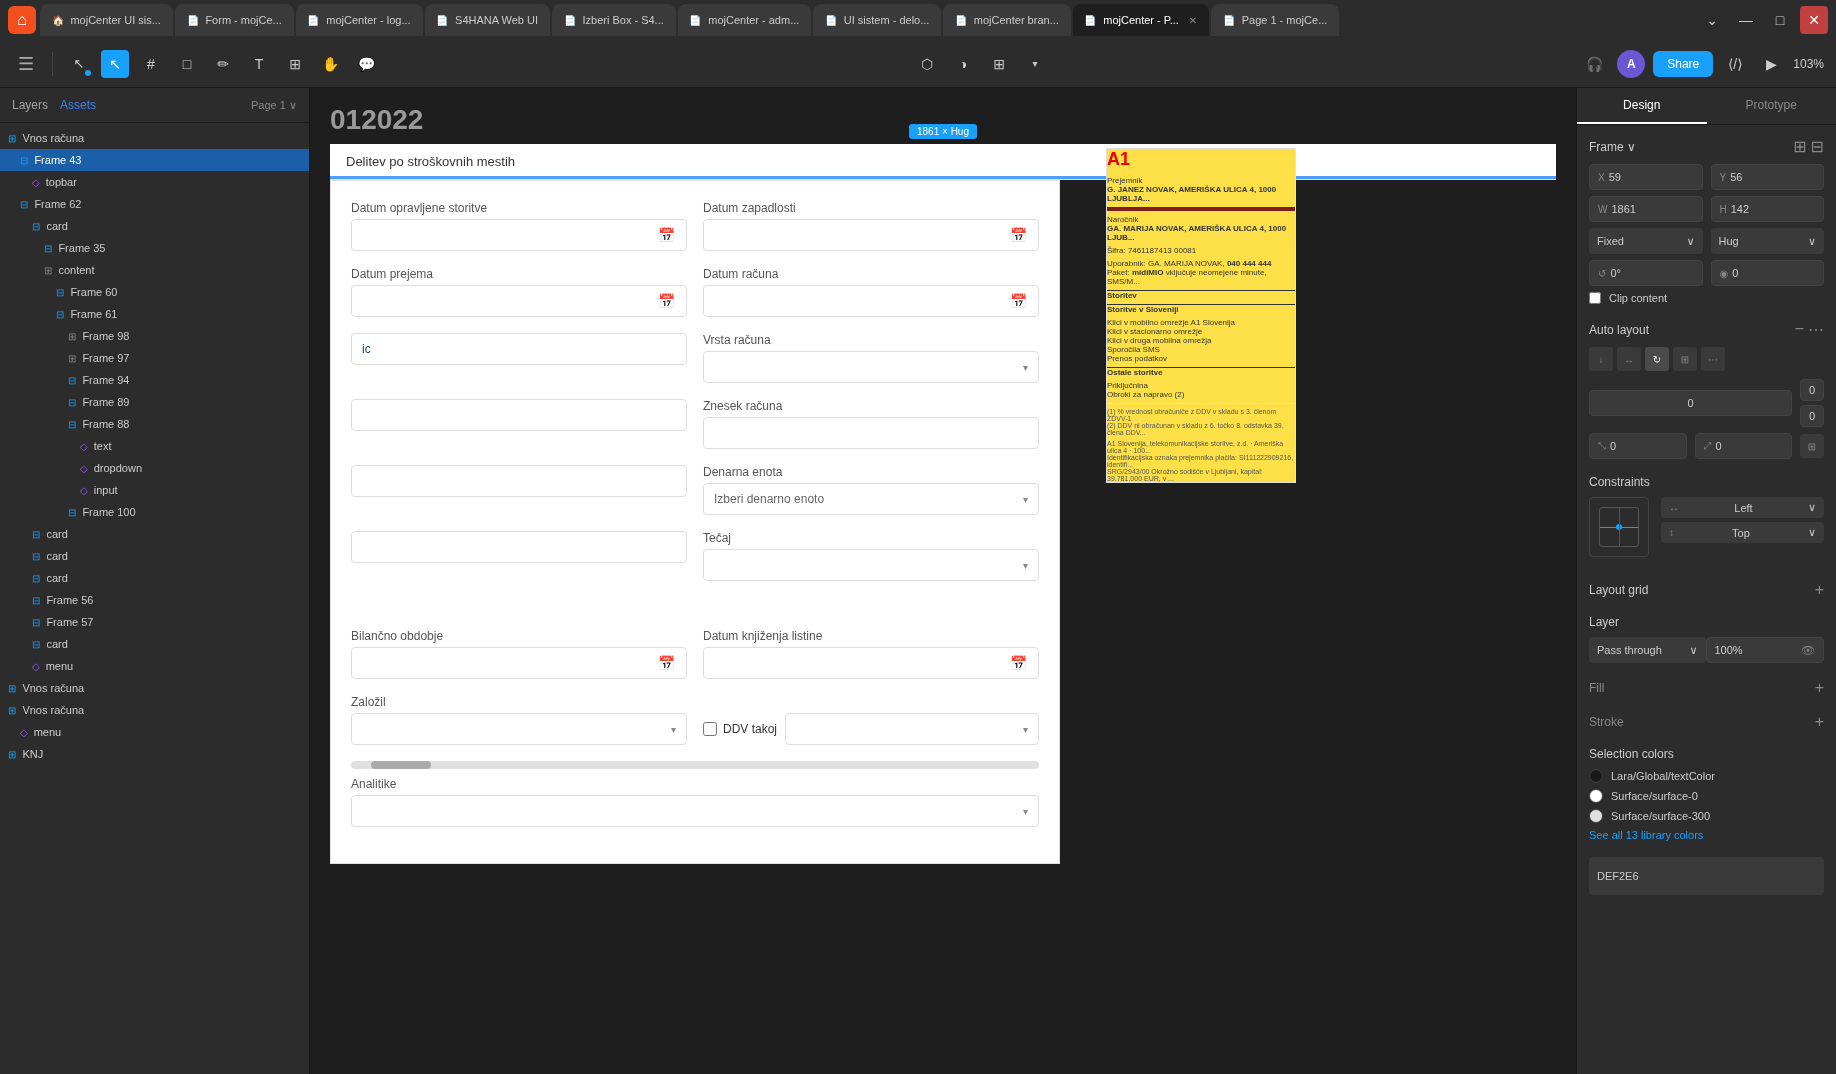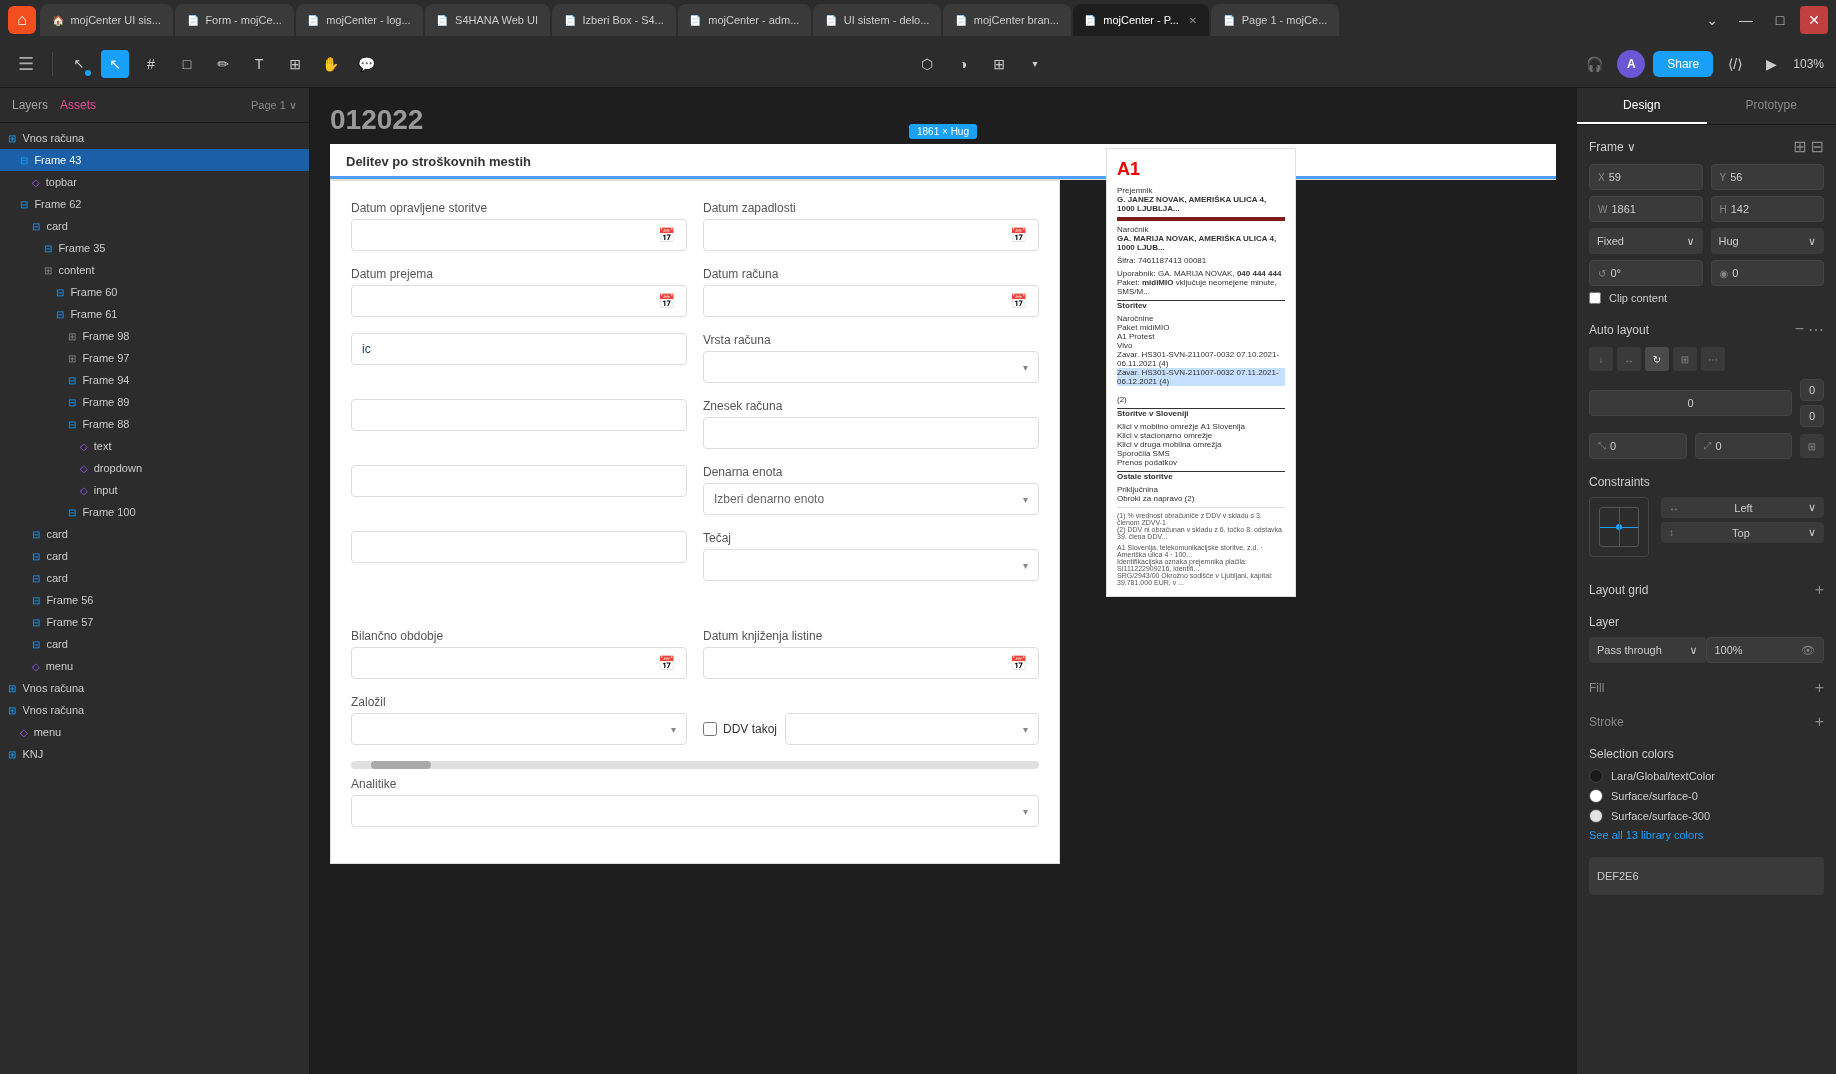--- a/index.html
+++ b/index.html
@@ -22,21 +22,21 @@
     .share-btn { background: #18a0fb; color: white; padding: 6px 14px; border-radius: 6px; font-size: 12px; font-weight: 500; cursor: pointer; }
     .zoom-text { color: #ccc; font-size: 12px; }
     .avatar { width: 28px; height: 28px; background: #6b57d4; border-radius: 50%; display: flex; align-items: center; justify-content: center; color: white; font-weight: bold; font-size: 12px; }
 
     
     .main-layout { display: flex; height: calc(1074px - 88px); }
 
     
     .left-panel { width: 310px; background: #2c2c2c; border-right: 1px solid #1a1a1a; display: flex; flex-direction: column; }
     .panel-header { padding: 10px 12px; display: flex; align-items: center; gap: 12px; border-bottom: 1px solid #1a1a1a; }
-    .panel-tab { color: #ec4899; font-size: 12px; cursor: pointer; }
+    .panel-tab { color: #3b82f6; font-size: 12px; cursor: pointer; }
     .panel-tab.active { color: #a3a3a3; }
     .page-indicator { margin-left: auto; color: #888; font-size: 11px; }
 
     .layers-list { flex: 1; overflow-y: auto; padding: 4px 0; }
     .layer-item { display: flex; align-items: center; padding: 2px 8px; gap: 4px; cursor: pointer; color: #ccc; font-size: 11px; height: 22px; }
     .layer-item.selected { background: #1a5fa8; color: white; }
     .layer-indent-1 { padding-left: 20px; }
     .layer-indent-2 { padding-left: 32px; }
     .layer-indent-3 { padding-left: 44px; }
     .layer-indent-4 { padding-left: 56px; }
@@ -325,21 +325,21 @@
       </div>
     </div>
   </div>
 
   <div class="canvas-area">
     <div style="padding: 16px 20px; position: relative;">
 
       <div style="font-size: 28px; font-weight: 700; color: #999; margin-bottom: 8px;">012022</div>
 
       <div style="background: white; padding: 10px 16px; margin-bottom: 0; display: flex; align-items: center; border-bottom: 1px solid #e0e0e0; position: relative;">
-        <span style="font-size: 13px; color: #333; font-weight: 700;">Delitev po stroškovnih mestih</span>
+        <span style="font-size: 13px; color: #333; font-weight: 400;">Delitev po stroškovnih mestih</span>
 
         <div style="position: absolute; top: -20px; left: 50%; transform: translateX(-50%); background: #18a0fb; color: white; font-size: 10px; padding: 2px 8px; border-radius: 3px; white-space: nowrap;">1861 × Hug</div>
         <div style="position: absolute; bottom: 0; left: 0; right: 0; height: 3px; background: #4b9ef9;"></div>
       </div>
 
       <div style="background: white; padding: 20px; width: 730px; border: 1px solid #e0e0e0;">
 
         <div class="form-row">
           <div class="form-group">
             <label class="form-label">Datum opravljene storitve</label>
@@ -476,36 +476,27 @@
             <div class="form-select">
               <span class="placeholder-text"></span>
               <span class="chevron">▾</span>
             </div>
           </div>
         </div>
 
       </div>
     </div>
 
-    <div style="position:absolute;top:60px;right:280px;width:190px;background:#ffffff;border:1px solid #e0e0e0;padding:10px;font-size:9px;overflow:hidden;max-height:580px;">
+    <div style="position:absolute;top:60px;right:280px;width:190px;background:#fde047;border:1px solid #e0e0e0;padding:0;font-size:9px;overflow:hidden;max-height:580px;">
       <div style="font-weight:700;font-size:18px;color:#e00;margin-bottom:6px;">A1</div>
       <div style="font-size:8px;color:#333;margin-bottom:4px;">Prejemnik<br><strong>G. JANEZ NOVAK, AMERIŠKA ULICA 4, 1000 LJUBLJA...</strong></div>
       <div style="font-size:8px;color:#333;margin-bottom:4px;border-top:4px solid #7f1d1d;padding-top:4px;">Naročnik<br><strong>GA. MARIJA NOVAK, AMERIŠKA ULICA 4, 1000 LJUB...</strong></div>
       <div style="font-size:8px;color:#333;margin-bottom:4px;">Šifra: 7461187413 00081</div>
       <div style="font-size:8px;color:#333;margin-bottom:2px;">Uporabnik: GA. MARIJA NOVAK, <strong>040 444 444</strong><br>Paket: <strong>midiMIO</strong> vključuje neomejene minute, SMS/M...</div>
       <div style="border-top:1px solid #333;margin:4px 0;font-weight:700;font-size:8px;">Storitev</div>
-      <div style="font-size:8px;color:#333;margin-bottom:2px;">
-        Naročnine<br>
-        Paket midiMIO<br>
-        A1 Protest<br>
-        Vivo<br>
-        Zavar. HS301-SVN-211007-0032 07.10.2021-06.11.2021 (4)<br>
-        <span style="background:#c8e0ff;display:block;">Zavar. HS301-SVN-211007-0032 07.11.2021-06.12.2021 (4)</span><br>
-        (2)
-      </div>
       <div style="border-top:1px solid #333;margin:4px 0;font-weight:700;font-size:8px;">Storitve v Sloveniji</div>
       <div style="font-size:8px;color:#333;">
         Klici v mobilno omrežje A1 Slovenija<br>
         Klici v stacionarno omrežje<br>
         Klici v druga mobilna omrežja<br>
         Sporočila SMS<br>
         Prenos podatkov
       </div>
       <div style="border-top:1px solid #333;margin:4px 0;font-weight:700;font-size:8px;">Ostale storitve</div>
       <div style="font-size:8px;color:#333;">

